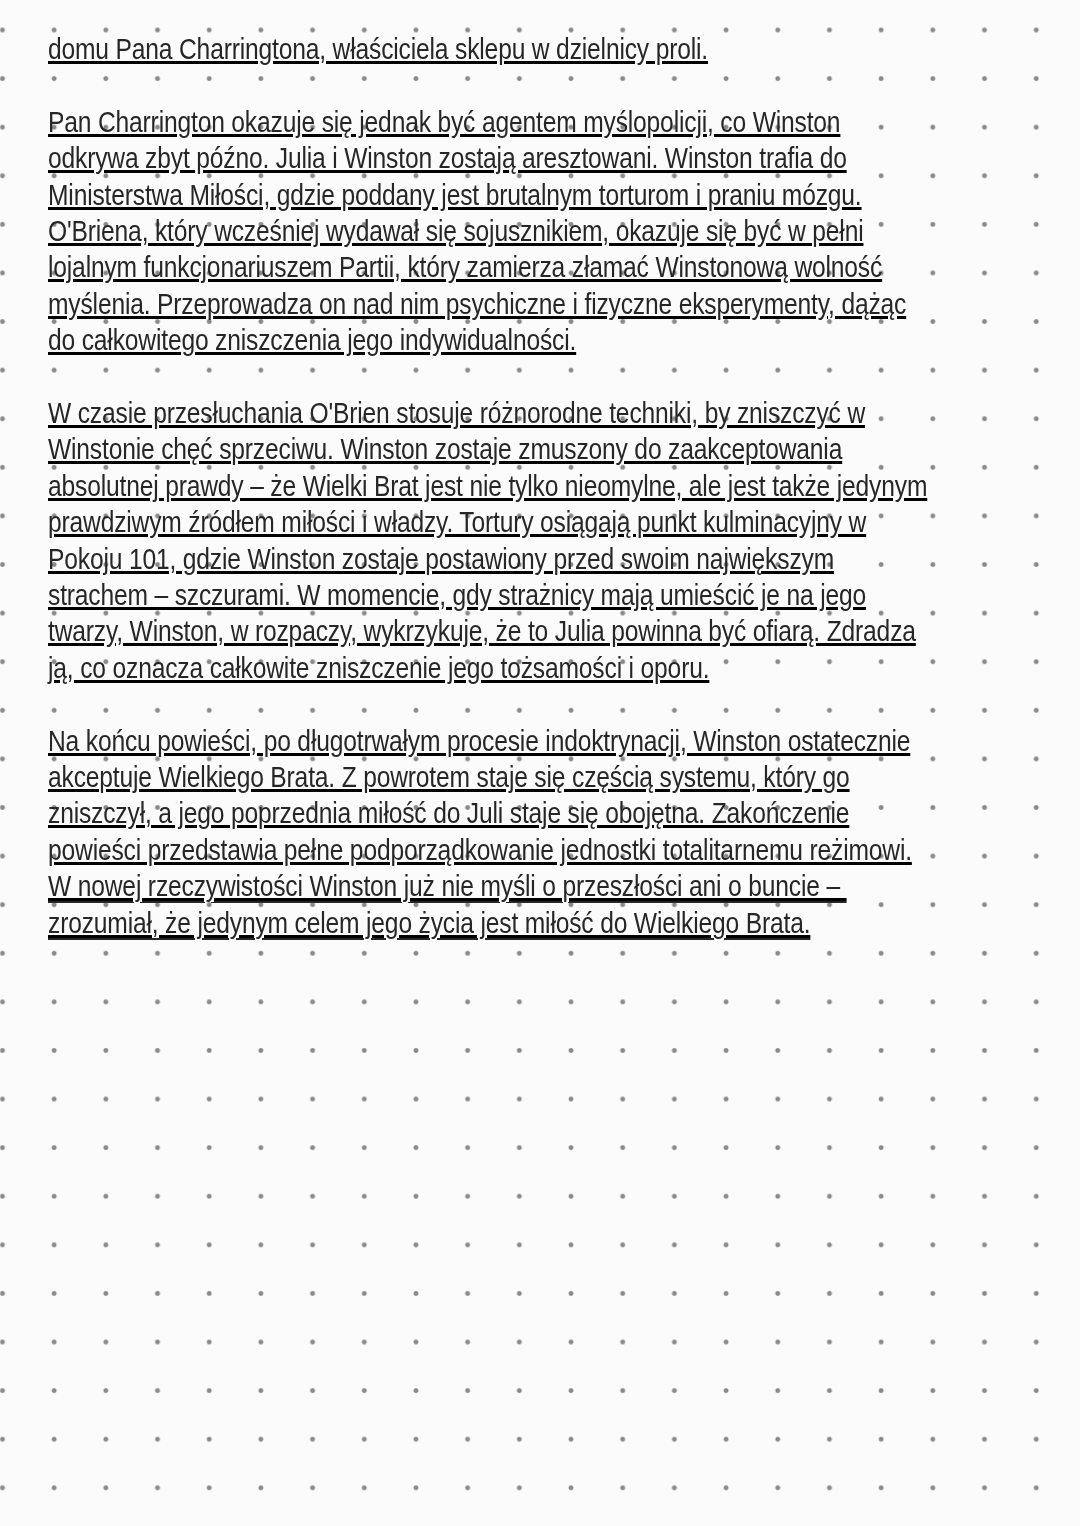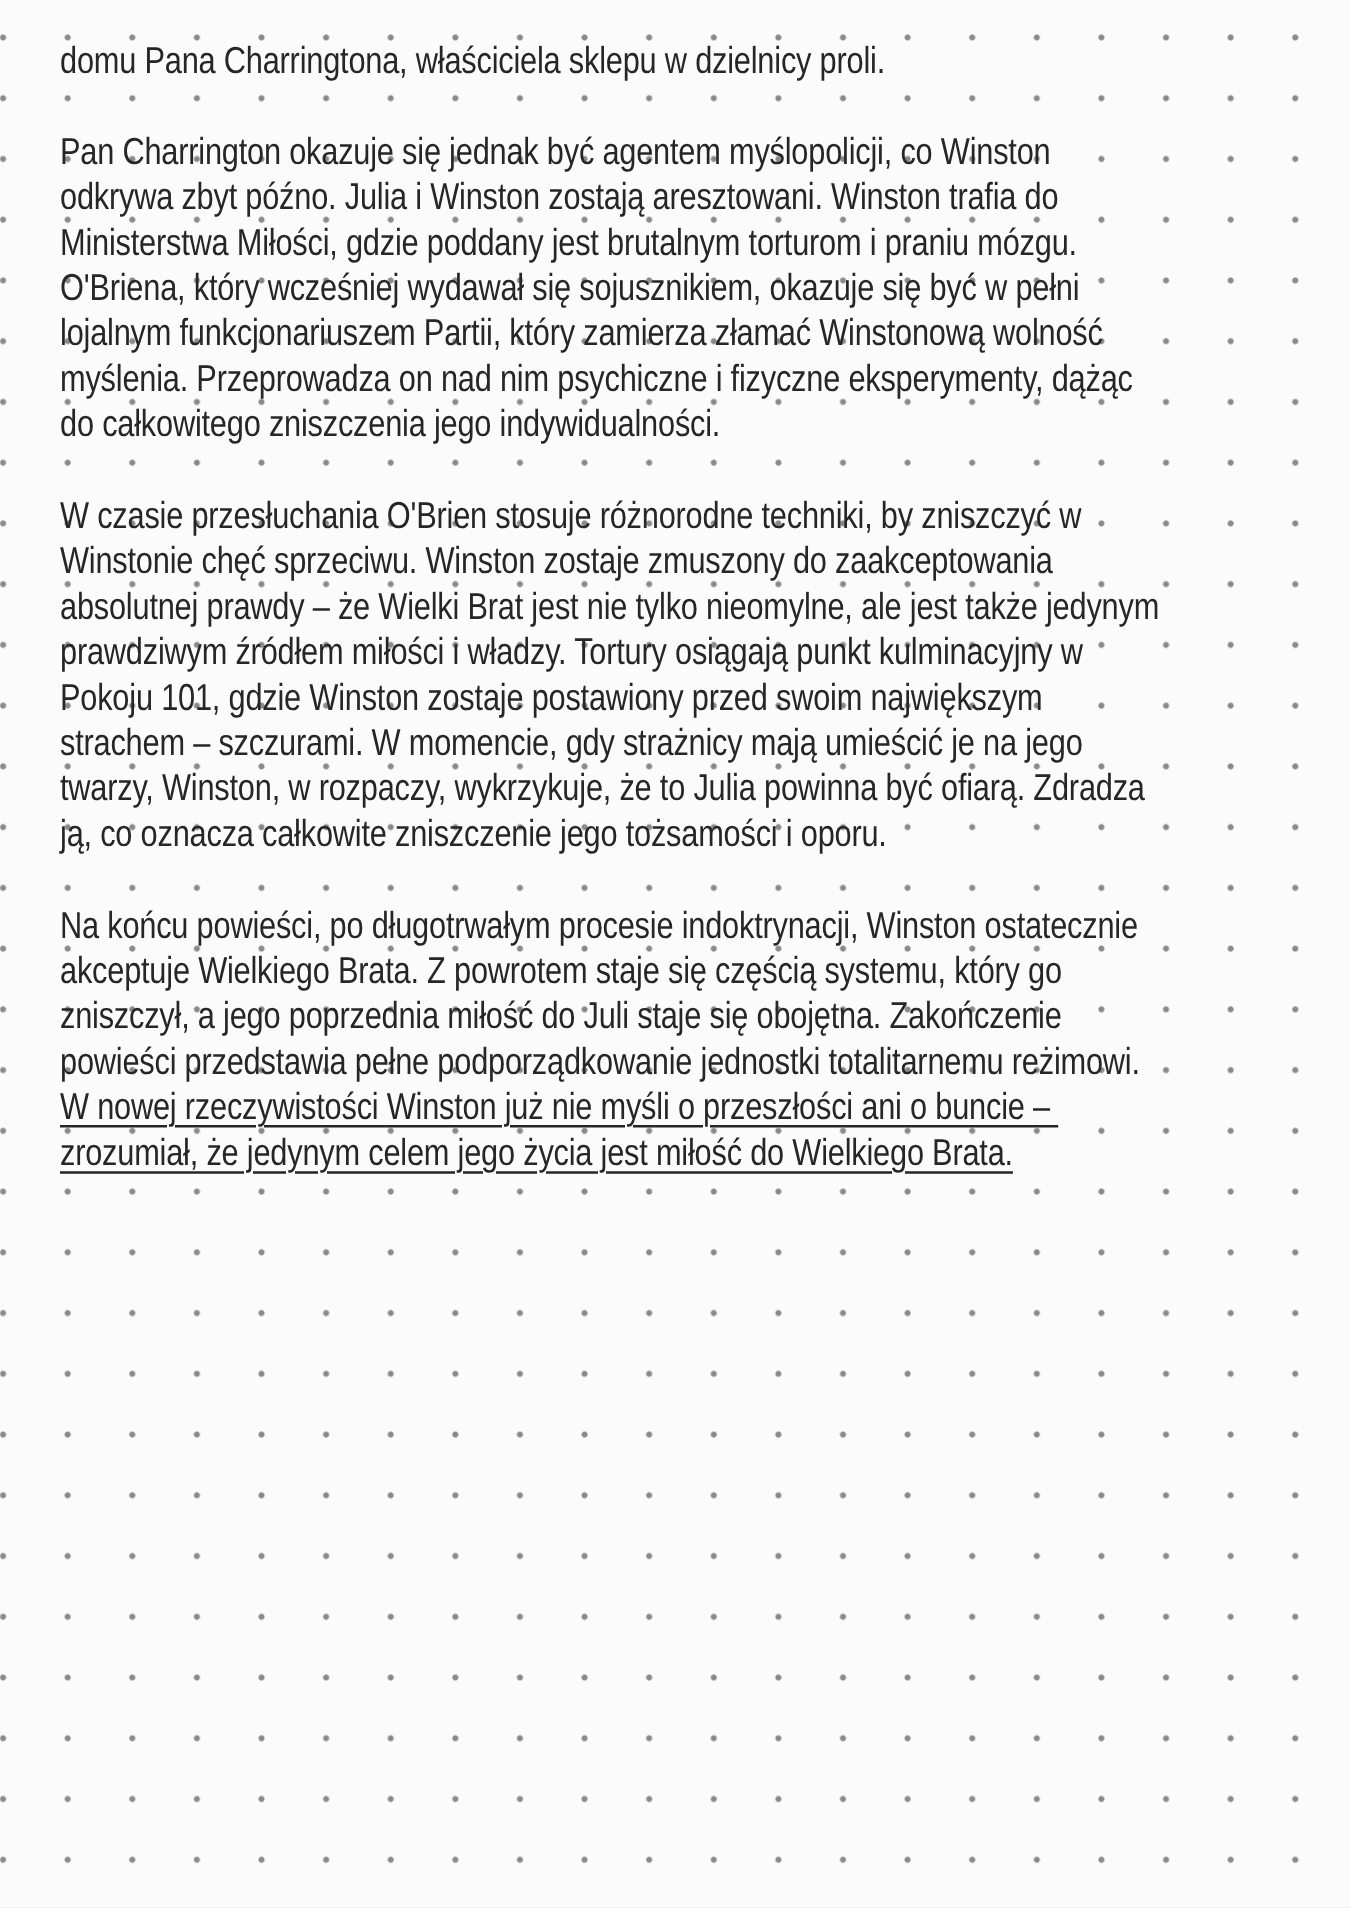--- a/index.html
+++ b/index.html
@@ -17,20 +17,21 @@
   
   .note-page {
     position: absolute;
     inset: 0;
     background-color: #fbfbfb;
     background-image: radial-gradient(circle at center, rgba(125,125,125,0.9) 0 1.9px, rgba(125,125,125,0) 2.9px);
     background-size: 51.7px 48.6px;
     background-position: -23.4px 5.7px;
     padding: 31px 52px 0 48px;
     box-sizing: border-box;
+    text-decoration: underline;
   }
   .note-text {
     transform: scaleX(0.82);
     transform-origin: left top;
   }
   .para {
     margin: 0 0 36.4px 0;
   }
   .line {
     font-family: "Liberation Sans", "DejaVu Sans", sans-serif;

